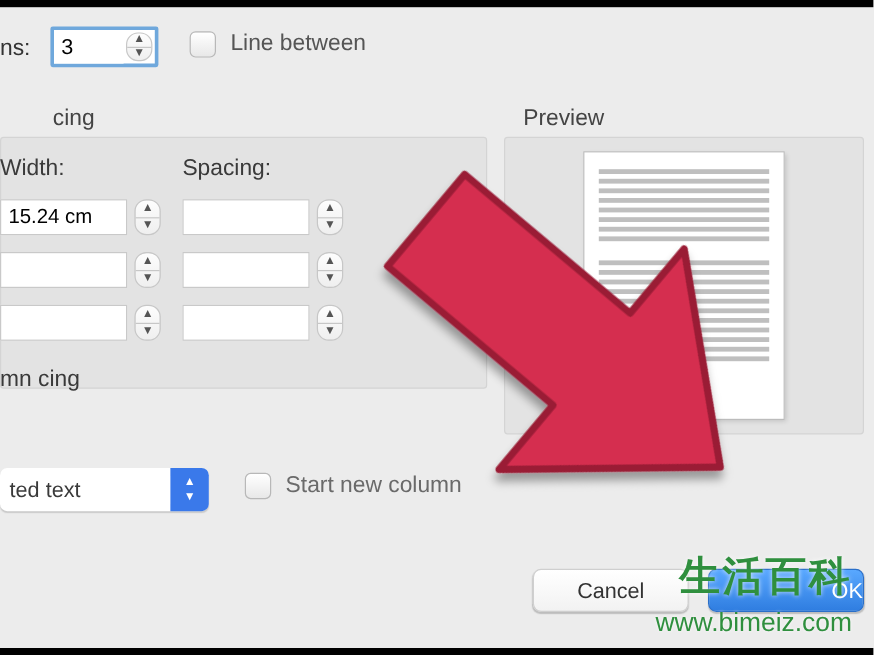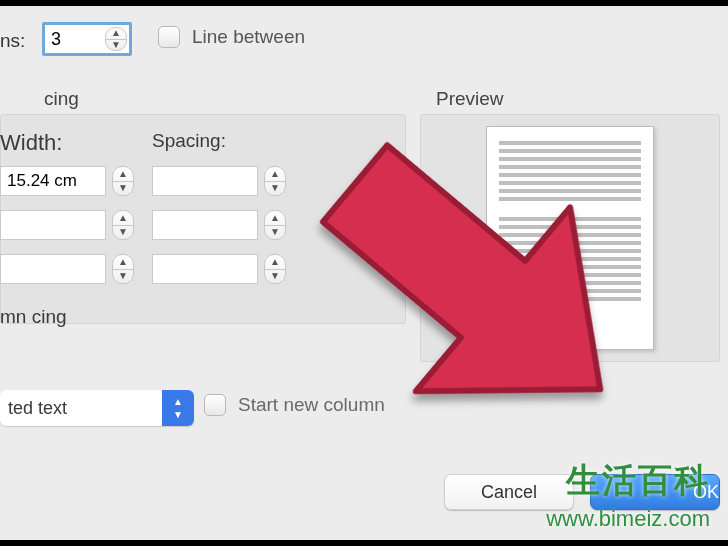--- a/index.html
+++ b/index.html
@@ -96,21 +96,21 @@
   
   .cing { position: absolute; left: 0; top: 88px; font-size: 19px; color: #444; padding-left: 44px; }
   .inner-panel {
     position: absolute;
     left: 0; top: 114px;
     width: 406px; height: 210px;
     background: #e3e3e3;
     border: 1px solid #d4d4d4;
     border-radius: 3px;
   }
-  .width-label { position: absolute; left: 0; top: 130px; font-size: 22px; color: #3a3a3a; }
+  .width-label { position: absolute; left: 0; top: 130px; font-size: 19px; color: #3a3a3a; }
   .spacing-label { position: absolute; left: 152px; top: 130px; font-size: 19px; color: #3a3a3a; }
   .fieldrow { position: absolute; display: flex; align-items: center; }
   .field {
     background: #fff;
     border: 1px solid #c9c9c9;
     height: 30px;
     width: 106px;
     padding: 12px 6px;
     font-size: 17px;
     outline: none;
@@ -144,21 +144,21 @@
     flex-direction: column;
     gap: 4px;
   }
   .tl { height: 4px; background: #bfbfbf; }
   .page .gap { height: 8px; background: transparent; }
   
   .dd-wrap {
     position: absolute;
     left: 0; top: 390px;
     height: 36px;
-    width: 194px;
+    width: 174px;
     display: flex;
     align-items: stretch;
     background: #fff;
     border-radius: 6px;
     box-shadow: 0 1px 1px rgba(0,0,0,.15);
   }
   .dd-text { flex: 1; display:flex; align-items:center; padding-left:8px; font-size:18px; }
   .dd-btn {
     width: 32px;
     background: #3a79ea;

